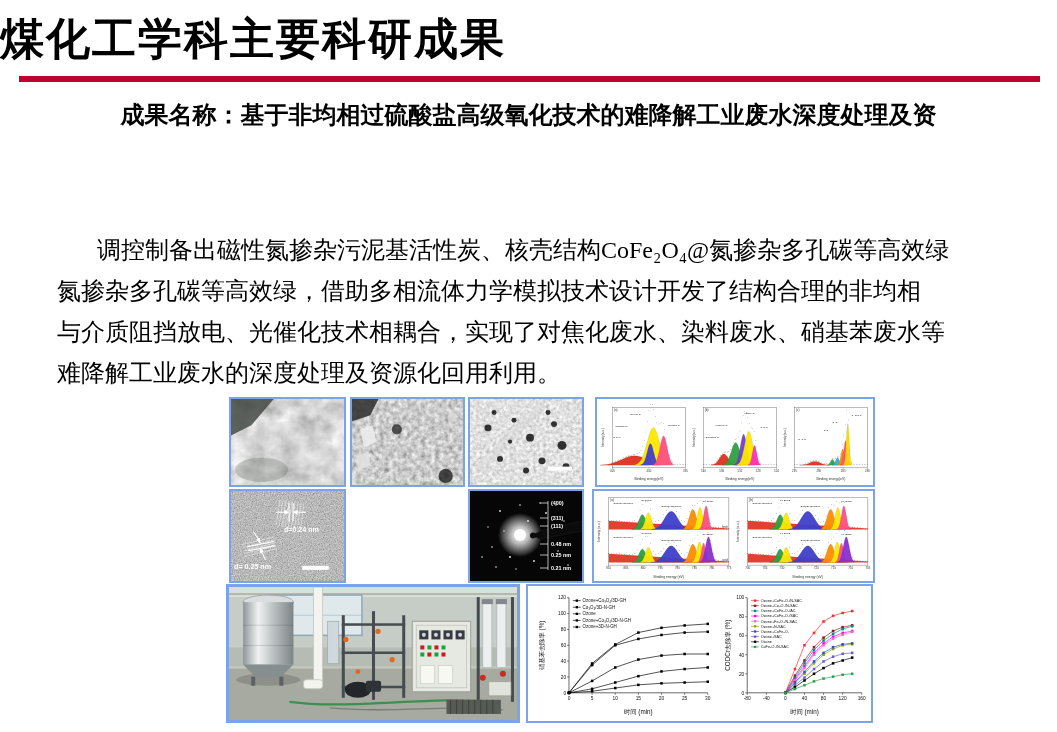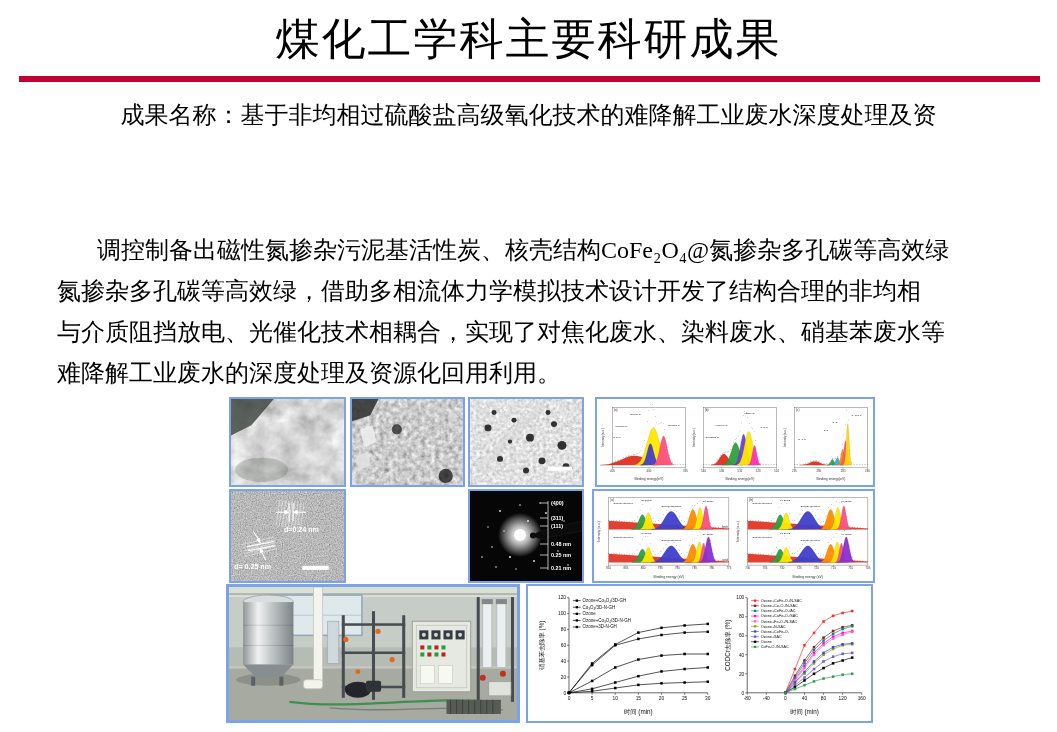--- a/index.html
+++ b/index.html
@@ -1,23 +1,23 @@
 <!DOCTYPE html>
 <html><head>
 <meta charset="utf-8">
 <style>
   html,body{margin:0;padding:0;background:#fff;}
   .slide{position:relative;width:1057px;height:732px;background:#fff;overflow:hidden;
          font-family:"Liberation Sans","DejaVu Sans",sans-serif;color:#000;}
-  .title{position:absolute;top:10px;left:0;right:0;text-align:center;
+  .title{position:absolute;top:10px;left:0;right:0;
          font-family:"Liberation Serif","DejaVu Serif",serif;
-         font-size:44px;font-weight:normal;letter-spacing:2px;}
+         font-size:44px;font-weight:bold;letter-spacing:2px;}
   .rule{position:absolute;top:76px;left:19px;width:1021px;height:6px;}
   .heading{position:absolute;top:90px;left:28px;right:28px;text-align:center;
-           font-size:24px;font-weight:normal;line-height:49px;}
+           font-size:24px;font-weight:bold;line-height:49px;}
   .para{position:absolute;top:190px;left:57px;right:36px;
         font-family:"Liberation Serif","DejaVu Serif",serif;
         font-size:24px;line-height:41px;}
   .para div{white-space:nowrap;}
   .para .indent{text-indent:40px;margin-top:40px;}
   .imgbox{position:absolute;border:2px solid #7aa3e8;background:#15803d;box-sizing:border-box;overflow:hidden;}
   .imgbox svg{display:block;width:100%;height:100%;}
   .panel{position:absolute;border:2px solid #7aa3e8;background:#fff;box-sizing:border-box;
          display:flex;align-items:center;justify-content:center;gap:2px;padding:2px;}
   .panel svg{display:block;}

